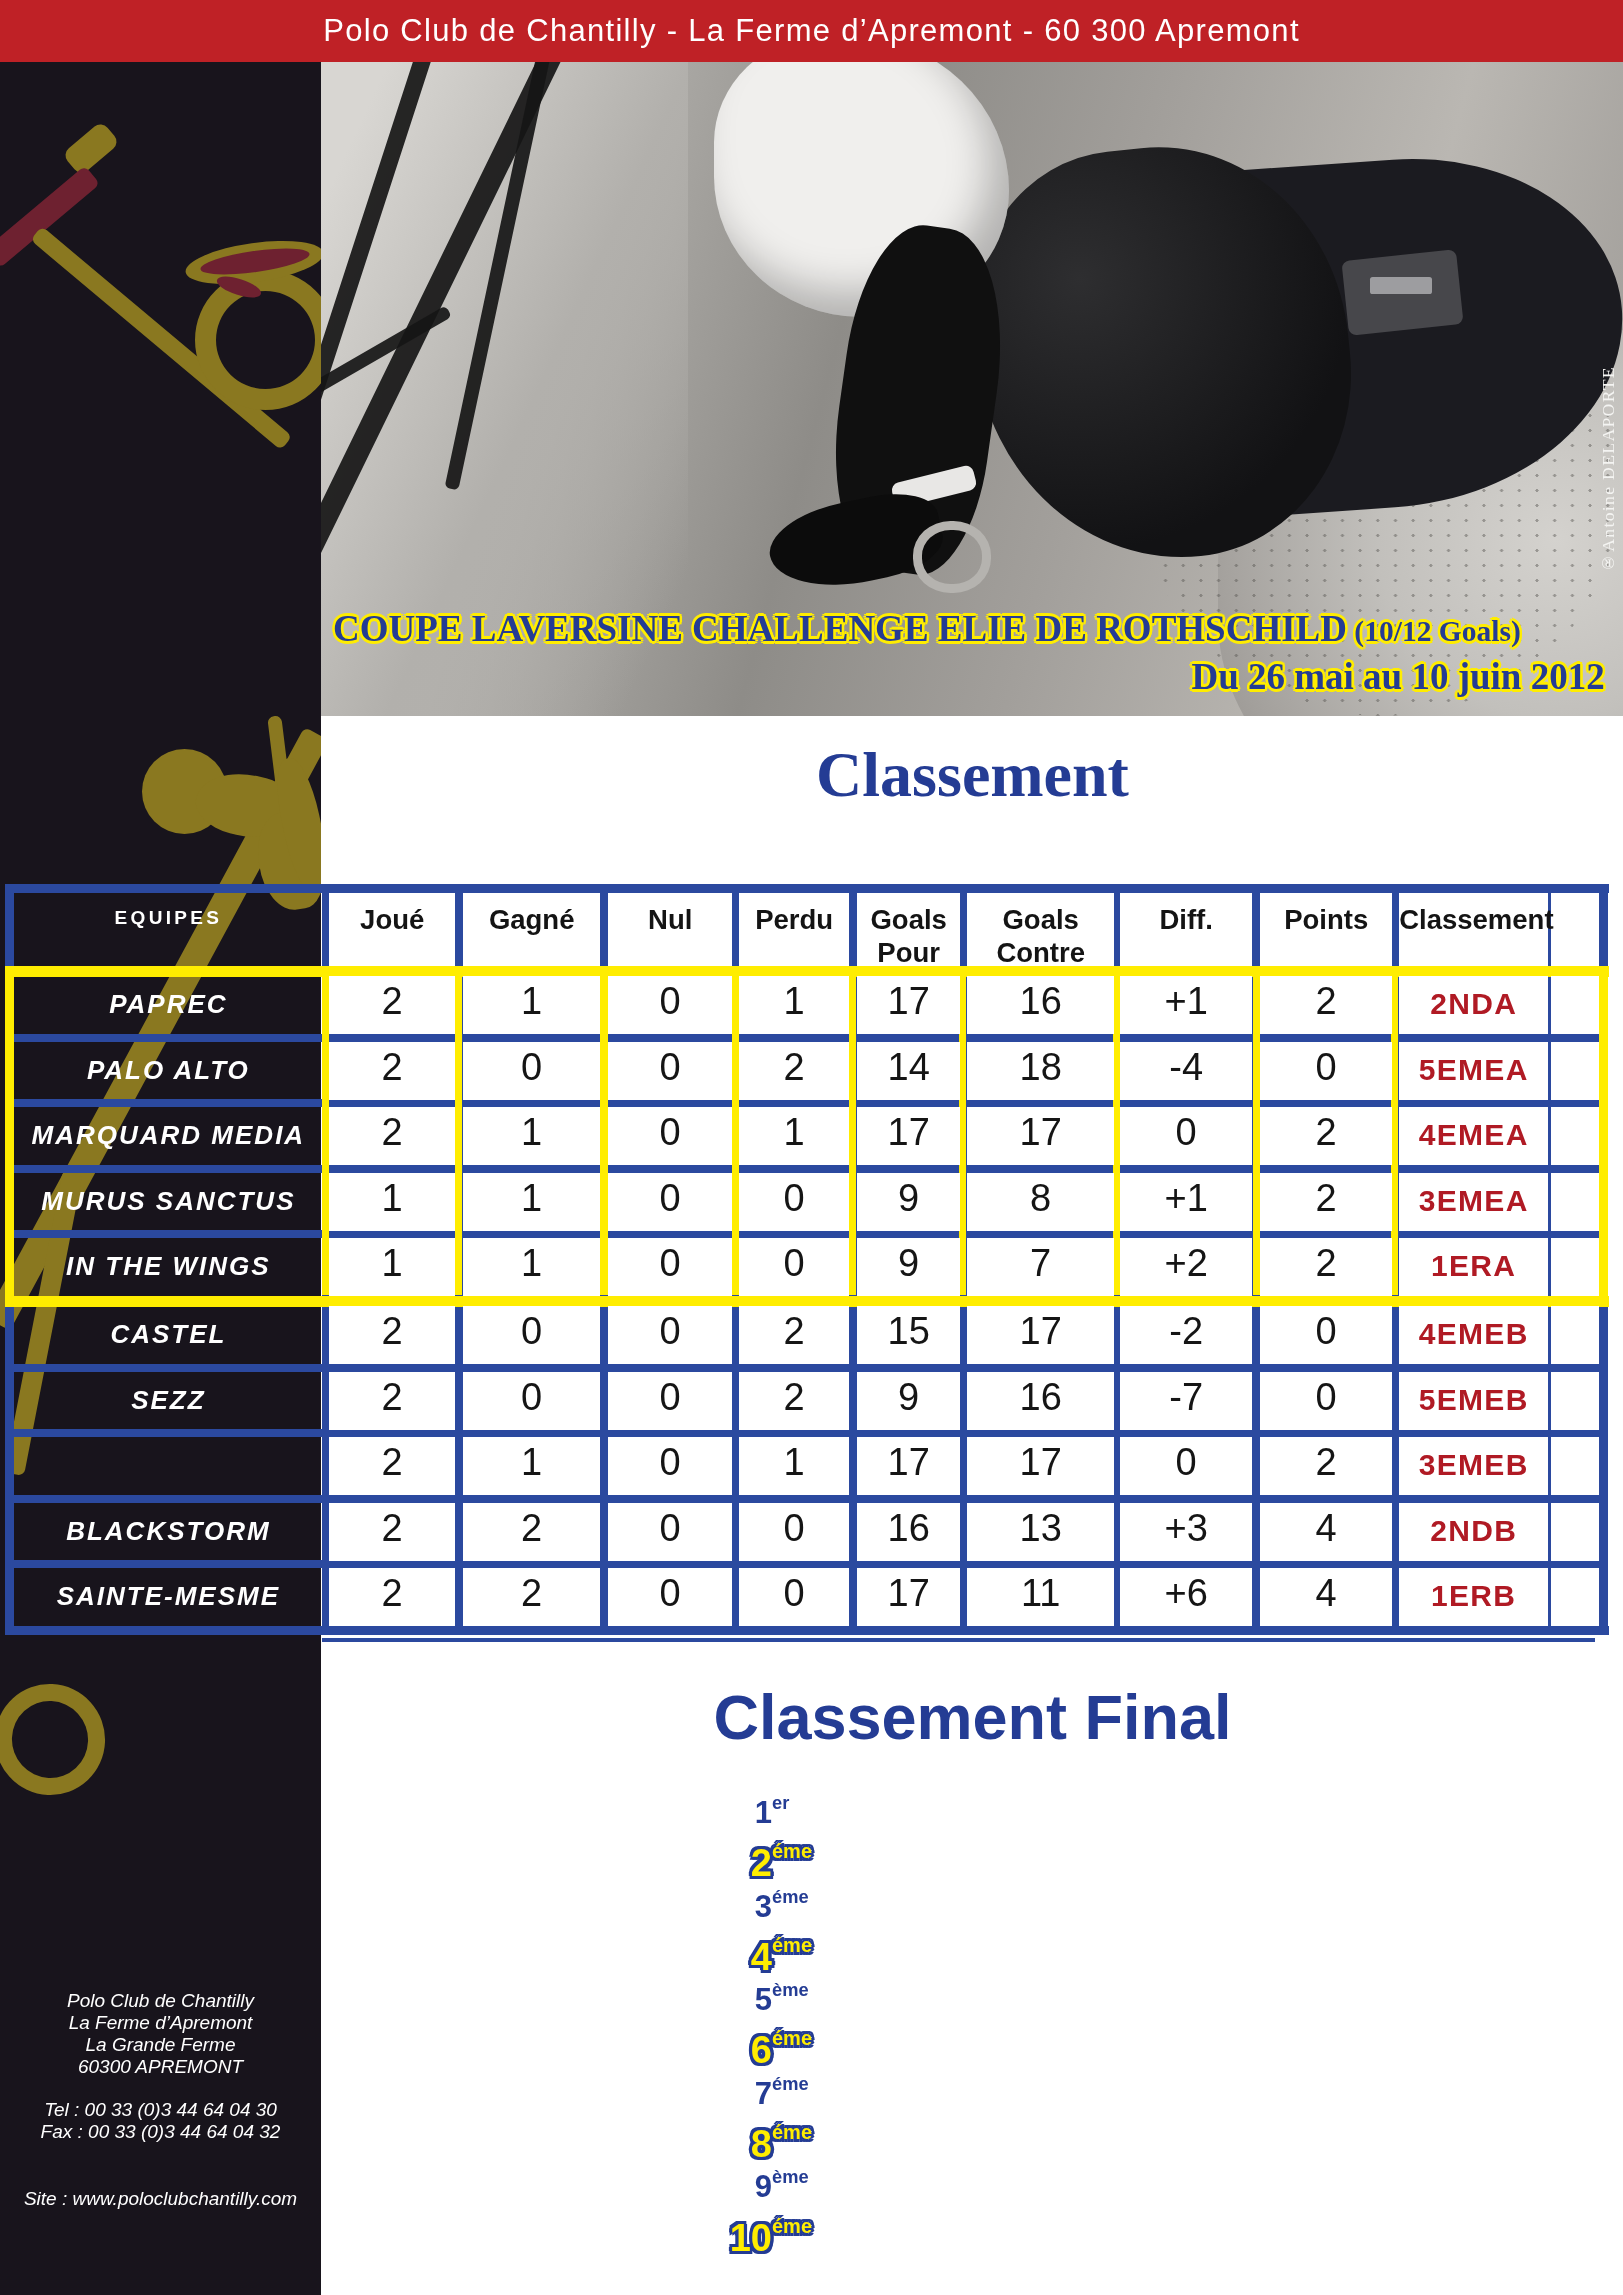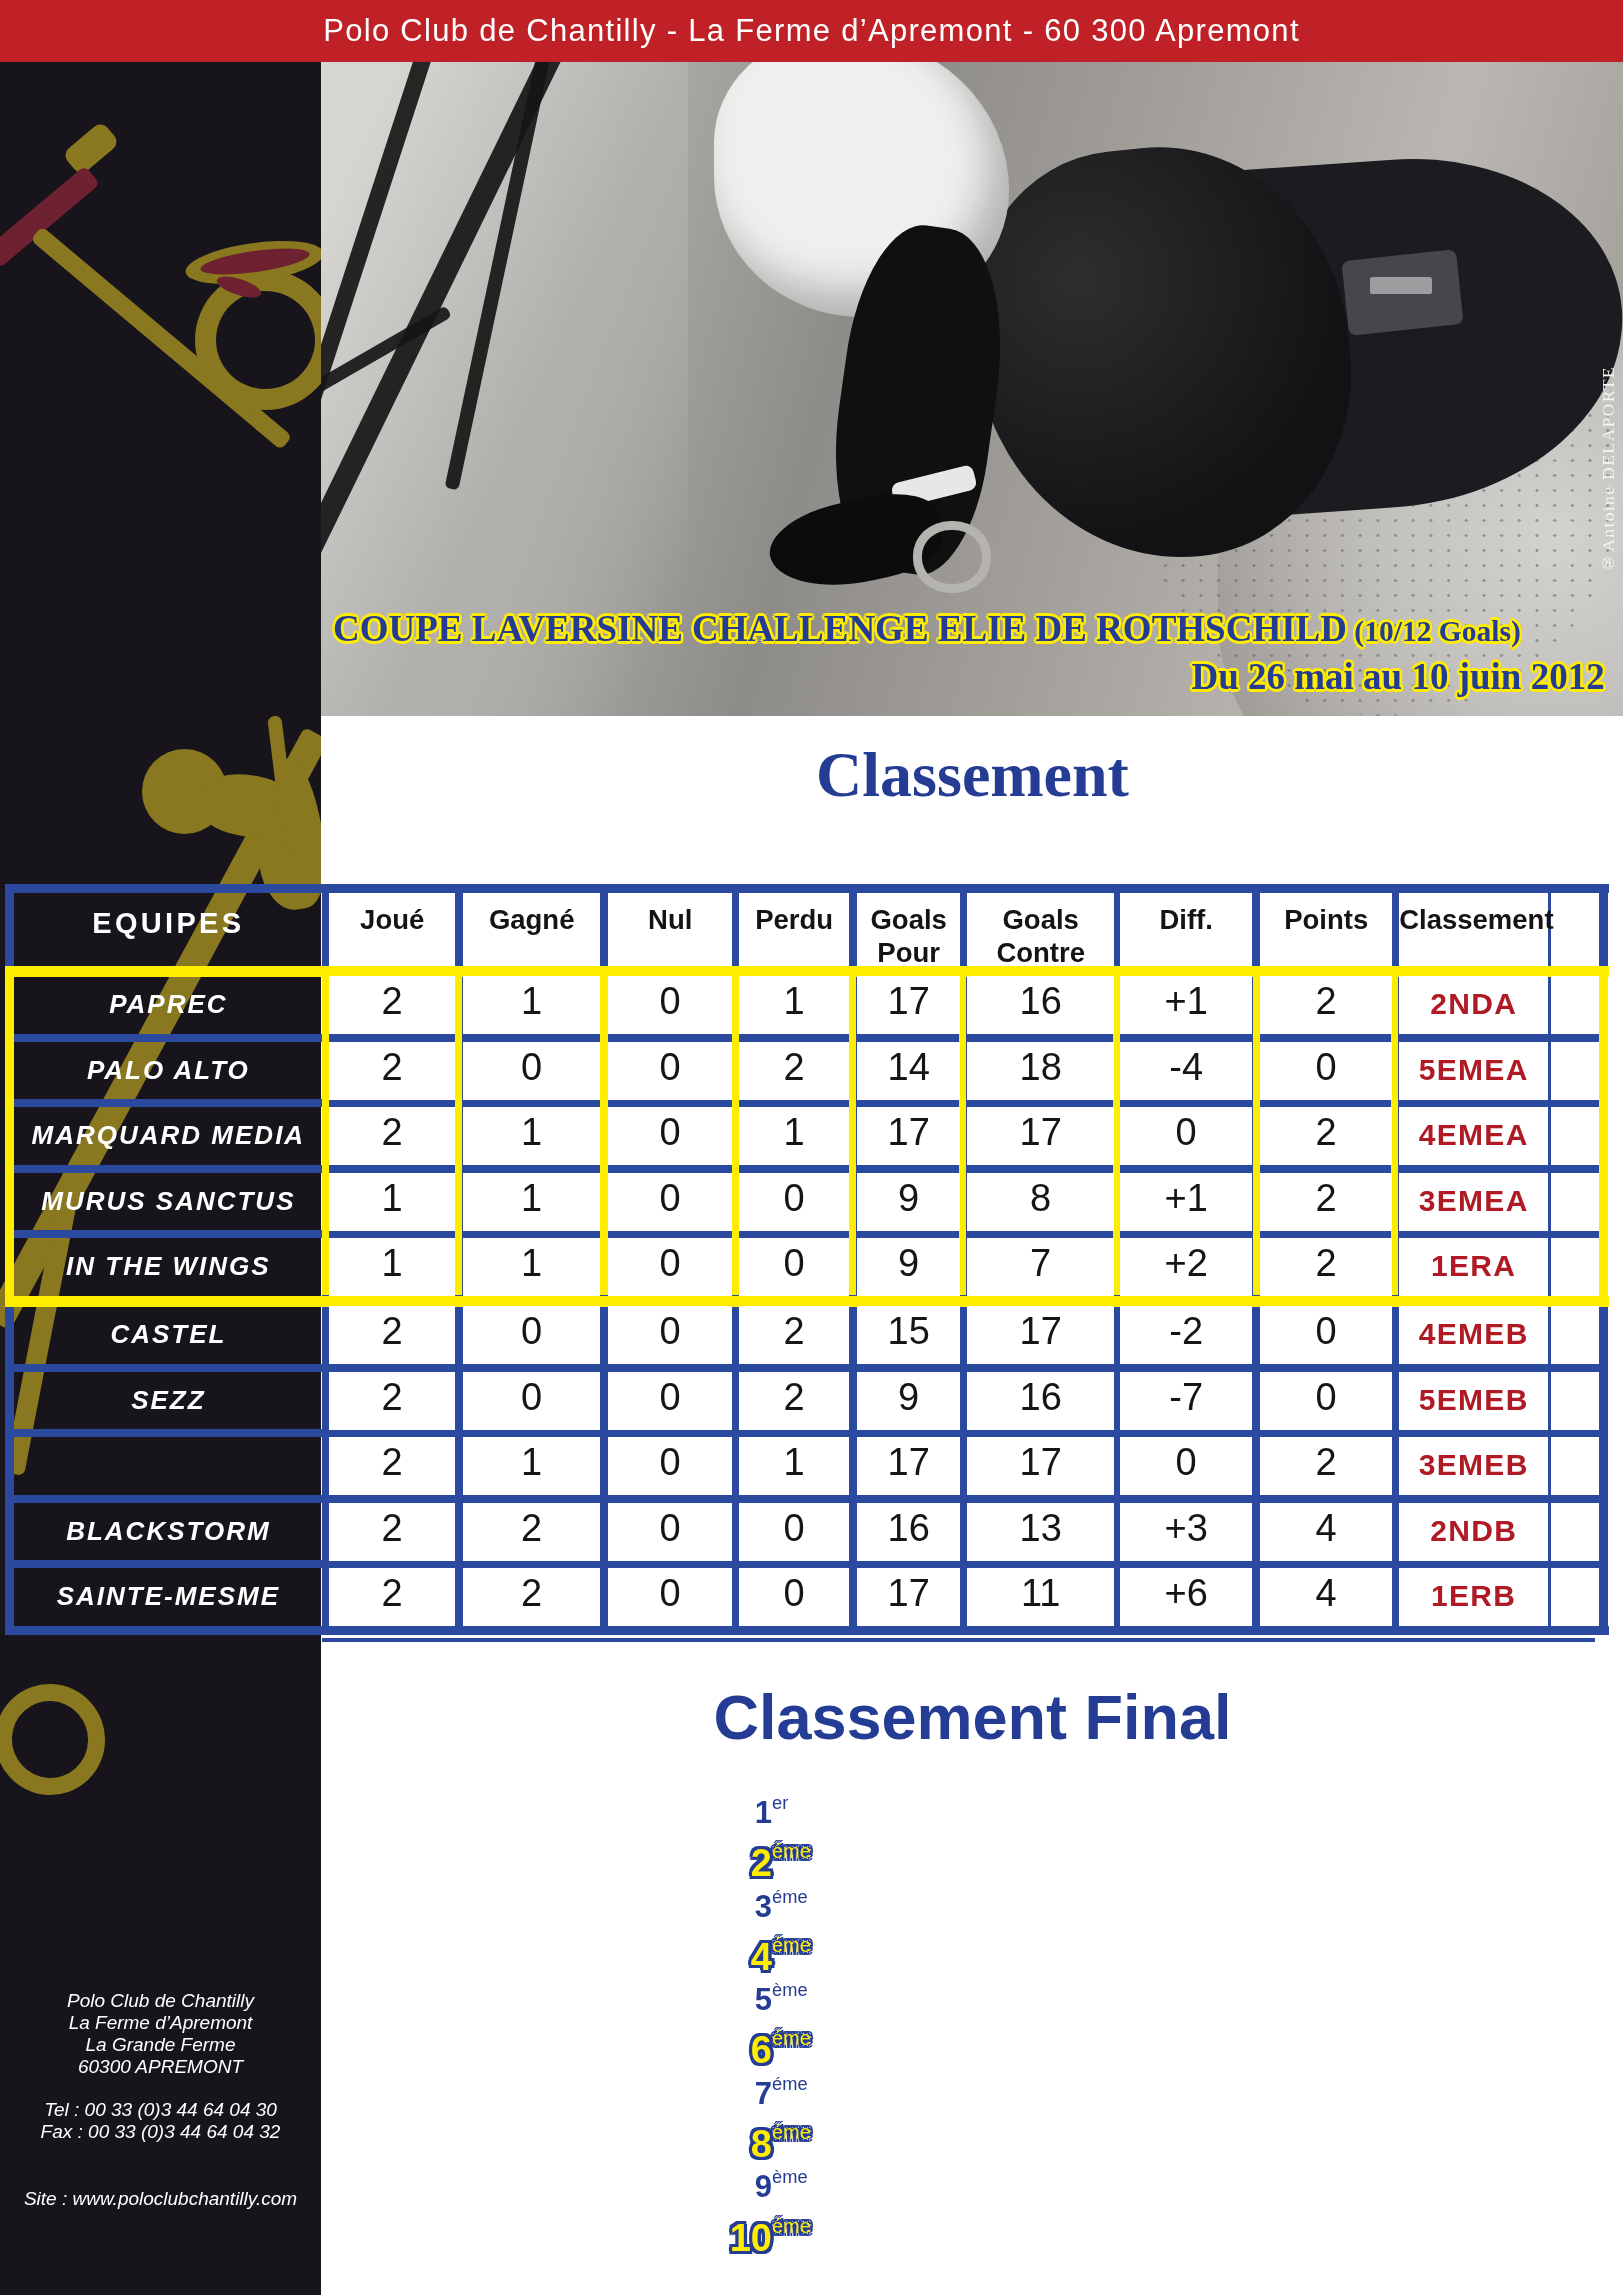--- a/index.html
+++ b/index.html
@@ -88,32 +88,32 @@
 
   
   .h-classement{position:absolute;left:321px;top:738px;width:1303px;text-align:center;
      font-family:"Liberation Serif",serif;font-weight:700;font-size:64px;color:var(--title-blue);}
   .h-final{position:absolute;left:321px;top:1681px;width:1303px;text-align:center;
      font-family:Liberation Sans, sans-serif;font-weight:700;font-size:63px;color:var(--title-blue);}
 
   
   #tbl{position:absolute;left:5.2px;top:884px;width:1604px;height:759px;}
   .hdr{color:#141414;font-weight:700;font-size:27.5px;text-align:center;line-height:33px;padding-top:10.5px;}
-  .hdr-equipes{color:#ffffff;font-weight:700;font-size:29px;letter-spacing:3.3px;text-align:center;padding-top:14.4px;}
+  .hdr-equipes{color:#ffffff;font-weight:700;font-size:19px;letter-spacing:3.3px;text-align:center;padding-top:14.4px;}
   .hdr-classement{white-space:nowrap;overflow:visible;}
   .team{color:#ffffff;font-weight:700;font-style:italic;font-size:26px;letter-spacing:2px;
         text-align:center;padding-top:13px;white-space:nowrap;}
   .num{color:#151515;font-size:38px;text-align:center;padding-top:3.9px;}
   .rank{color:var(--rank-red);font-size:30px;font-weight:700;letter-spacing:1.3px;text-align:center;padding-top:10.5px;}
 
   
   #final-list{position:absolute;left:687px;top:1797px;width:458px;}
   .fitem{position:absolute;left:0;height:47px;line-height:1;white-space:nowrap;}
   .fnum{display:inline-block;width:85px;text-align:right;font-weight:700;}
-  .fsup{position:relative;top:-2.6px;vertical-align:top;font-weight:400;}
+  .fsup{position:relative;top:-2.6px;vertical-align:top;font-weight:700;}
   .fitem.blue{color:var(--title-blue);}
   .fitem.blue .fnum{font-size:31px;}
   .fitem.blue .fsup{font-size:18.3px;}
   .fitem.yellow{color:var(--yellow);
      text-shadow:3.3px 0 0 var(--title-blue),-3.3px 0 0 var(--title-blue),0 3.3px 0 var(--title-blue),
                  0 -3.3px 0 var(--title-blue),2.6px 2.6px 0 var(--title-blue),-2.6px 2.6px 0 var(--title-blue),
                  2.6px -2.6px 0 var(--title-blue),-2.6px -2.6px 0 var(--title-blue);}
   .fitem.yellow .fnum{font-size:38px;}
   .fitem.yellow .fsup{font-size:20px;}
 </style>

